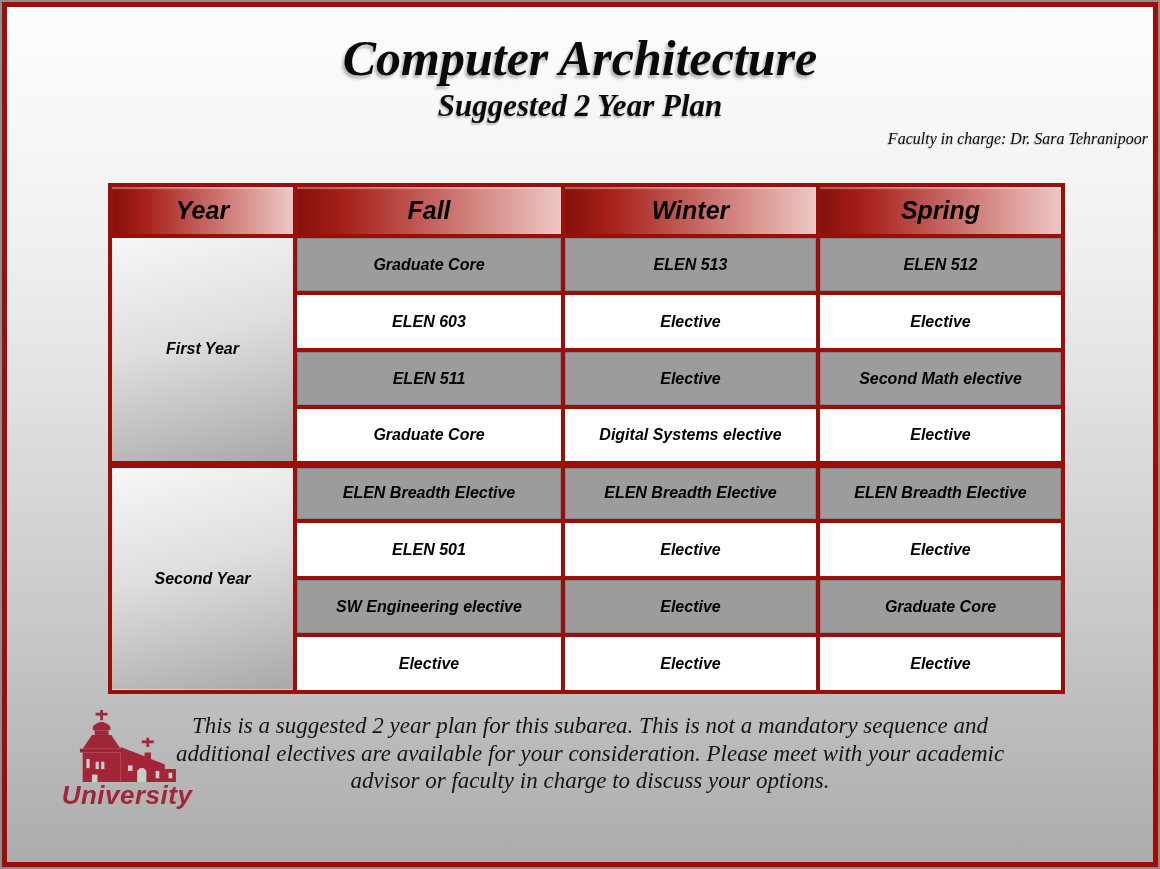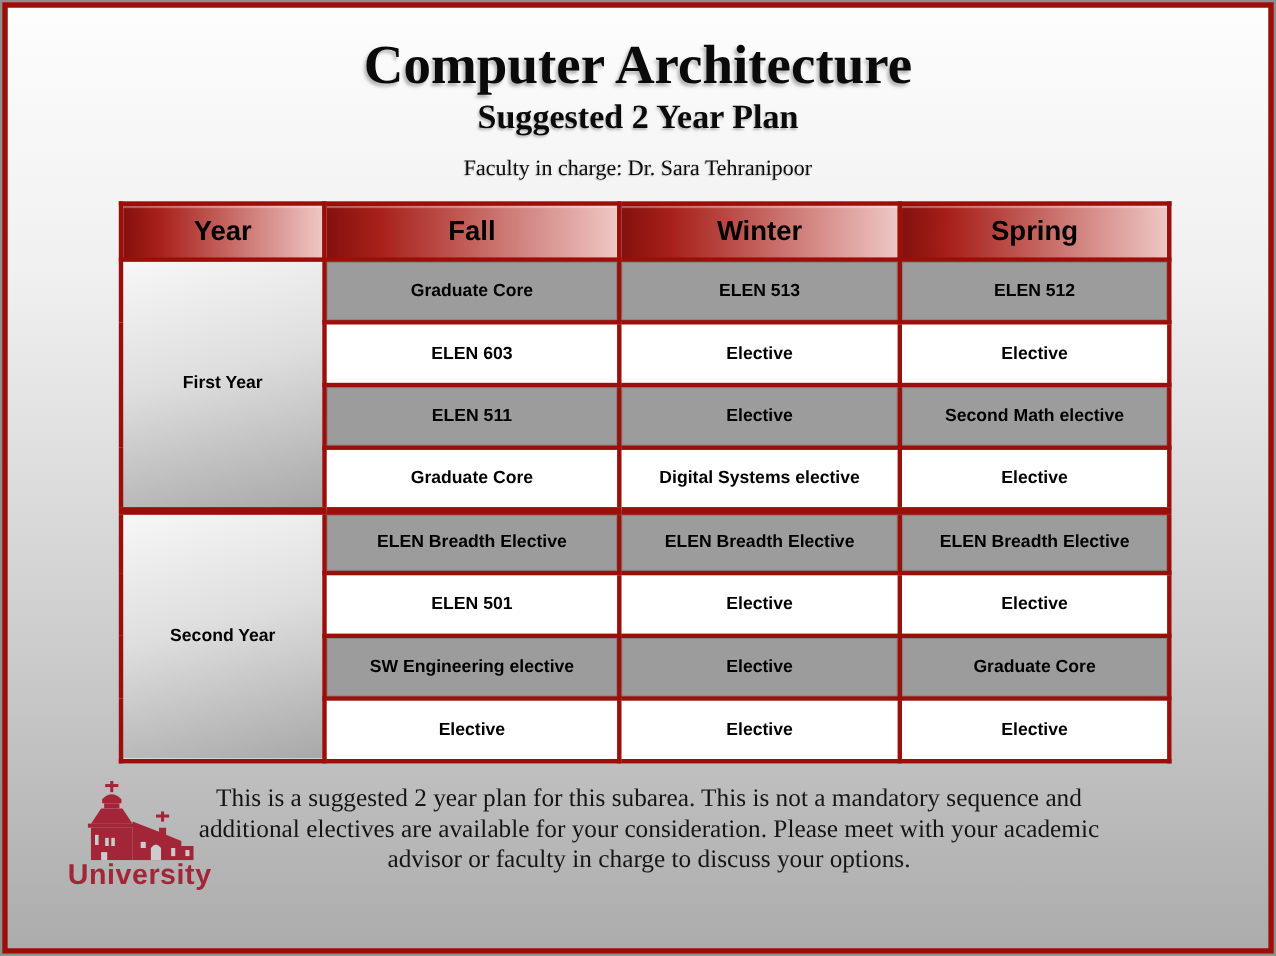--- a/index.html
+++ b/index.html
@@ -4,20 +4,21 @@
 <style>
   html, body { margin: 0; padding: 0; background: #d6d6d6; }
   * { box-sizing: border-box; }
 
   .page {
     width: 1160px;
     height: 869px;
     border: 2px solid #8e8e8e;
     position: relative;
     font-family: "Liberation Sans", sans-serif;
+    font-style: italic;
   }
   .frame {
     position: absolute;
     inset: 0;
     border: 5px solid #9b0f0b;
     background: linear-gradient(180deg, #fdfdfd 0%, #f0f0f0 28%, #d2d2d2 62%, #acacac 100%);
   }
   .content { position: absolute; inset: 5px; }
 
   
@@ -36,25 +37,26 @@
     text-shadow: -2px 3px 3px rgba(120,120,120,.55);
   }
   .title-block h2 {
     margin: 2px 0 0 0;
     font-size: 31px;
     line-height: 36px;
     font-weight: bold;
     text-shadow: -1px 2px 2px rgba(120,120,120,.5);
   }
   .title-block h3 {
-    margin: 14px 0 0 0;
-    font-size: 20px;
+    margin: 0 0 0 0;
+    font-size: 16px;
     line-height: 30px;
     font-weight: normal;
     text-shadow: -1px 1px 1px rgba(140,140,140,.45);
+    text-align: right;
   }
 
   
   table.plan {
     position: absolute;
     left: 96px; top: 171px;
     border-collapse: collapse;
     table-layout: fixed;
     width: 953px;
     border-radius: 20px;

